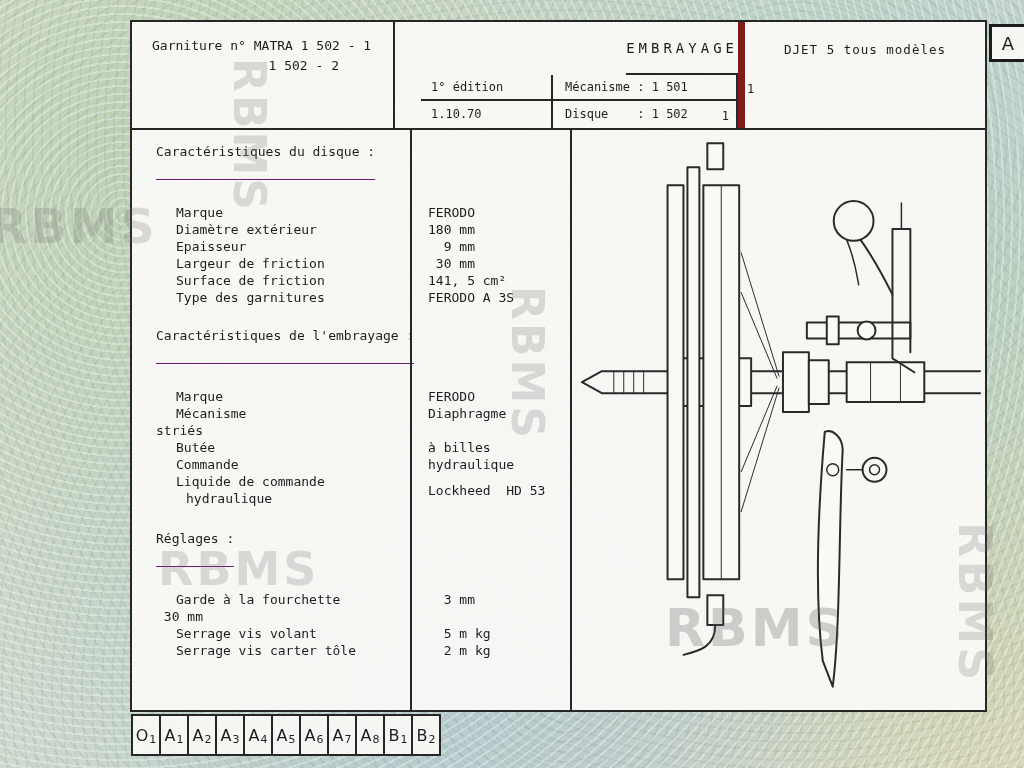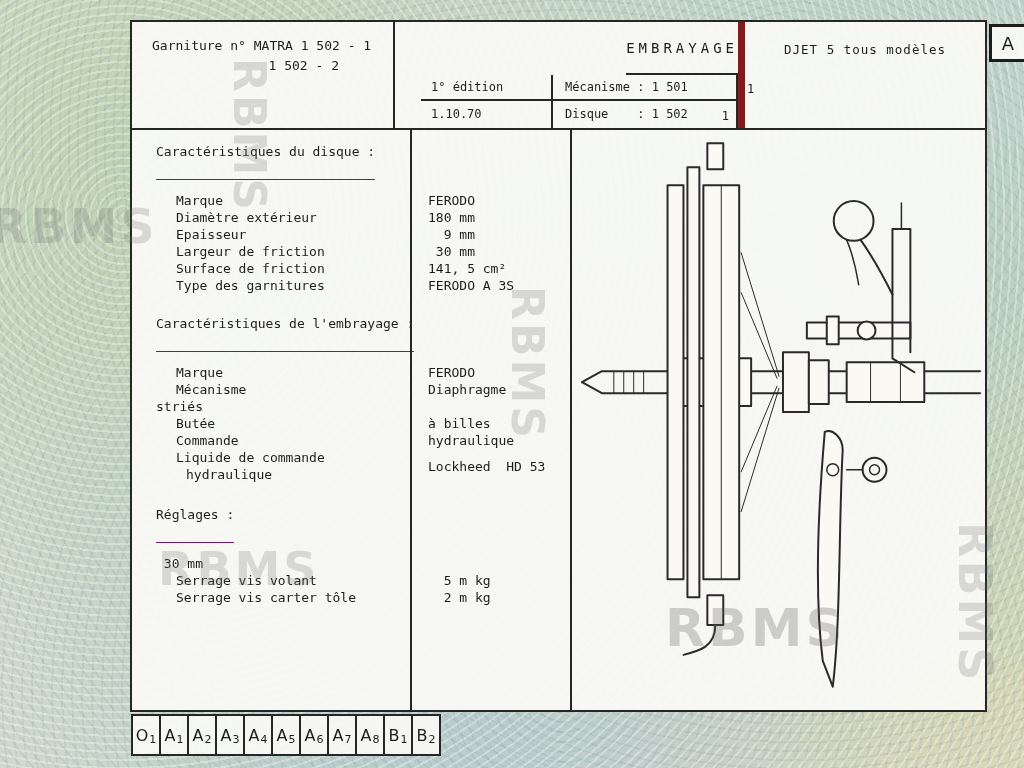--- a/index.html
+++ b/index.html
@@ -38,21 +38,21 @@
   .pg-top{position:absolute;left:9px;top:7px;}
   .pg-bot{position:absolute;right:9px;bottom:5px;}
   .h-right{flex:1;padding-top:20px;text-align:center;font-size:12.5px;letter-spacing:1px;}
   
   .content{position:absolute;left:0;top:108px;right:0;bottom:0;}
   .vline{position:absolute;top:0;bottom:0;width:2px;background:#262626;}
   .v1{left:278px;}
   .v2{left:438px;}
   .col-text{position:absolute;left:0;top:0;width:438px;box-sizing:border-box;padding:14px 0 0 24px;font-size:13px;}
   .spec-title{display:inline-block;border-bottom:1px solid #701a75;padding-bottom:20px;}
-  .rows{margin-top:12px;}
+  .rows{margin-top:24px;}
   .sec2{margin-top:22px;}
   .sec3{margin-top:24px;}
   .row{display:flex;line-height:17px;}
   .lbl{width:272px;padding-left:20px;box-sizing:border-box;}
   .val{white-space:pre;}
   .row2{display:flex;align-items:center;line-height:17px;}
   .lbl2{width:272px;padding-left:20px;box-sizing:border-box;}
   .lbl2 .ind{padding-left:10px;}
   .drawing{position:absolute;left:440px;top:0;right:0;bottom:0;}
   .drawing svg{width:100%;height:100%;display:block;}
@@ -175,20 +175,24 @@
               </div>
               <span class="val">Lockheed  HD 53</span>
               </div>
           </div>
         </div>
 
         <div class="sec sec3">
           <span class="spec-title">Réglages :</span>
           <div class="rows">
             <div class="row">
+              <span class="lbl">Garde à la fourchette</span>
+              <span class="val">  3 mm</span>
+              </div>
+            <div class="row">
               <span class="val"> 30 mm</span>
               </div>
             <div class="row">
               <span class="lbl">Serrage vis volant</span>
               <span class="val">  5 m kg</span>
               </div>
             <div class="row">
               <span class="lbl">Serrage vis carter tôle</span>
               <span class="val">  2 m kg</span>
               </div>

